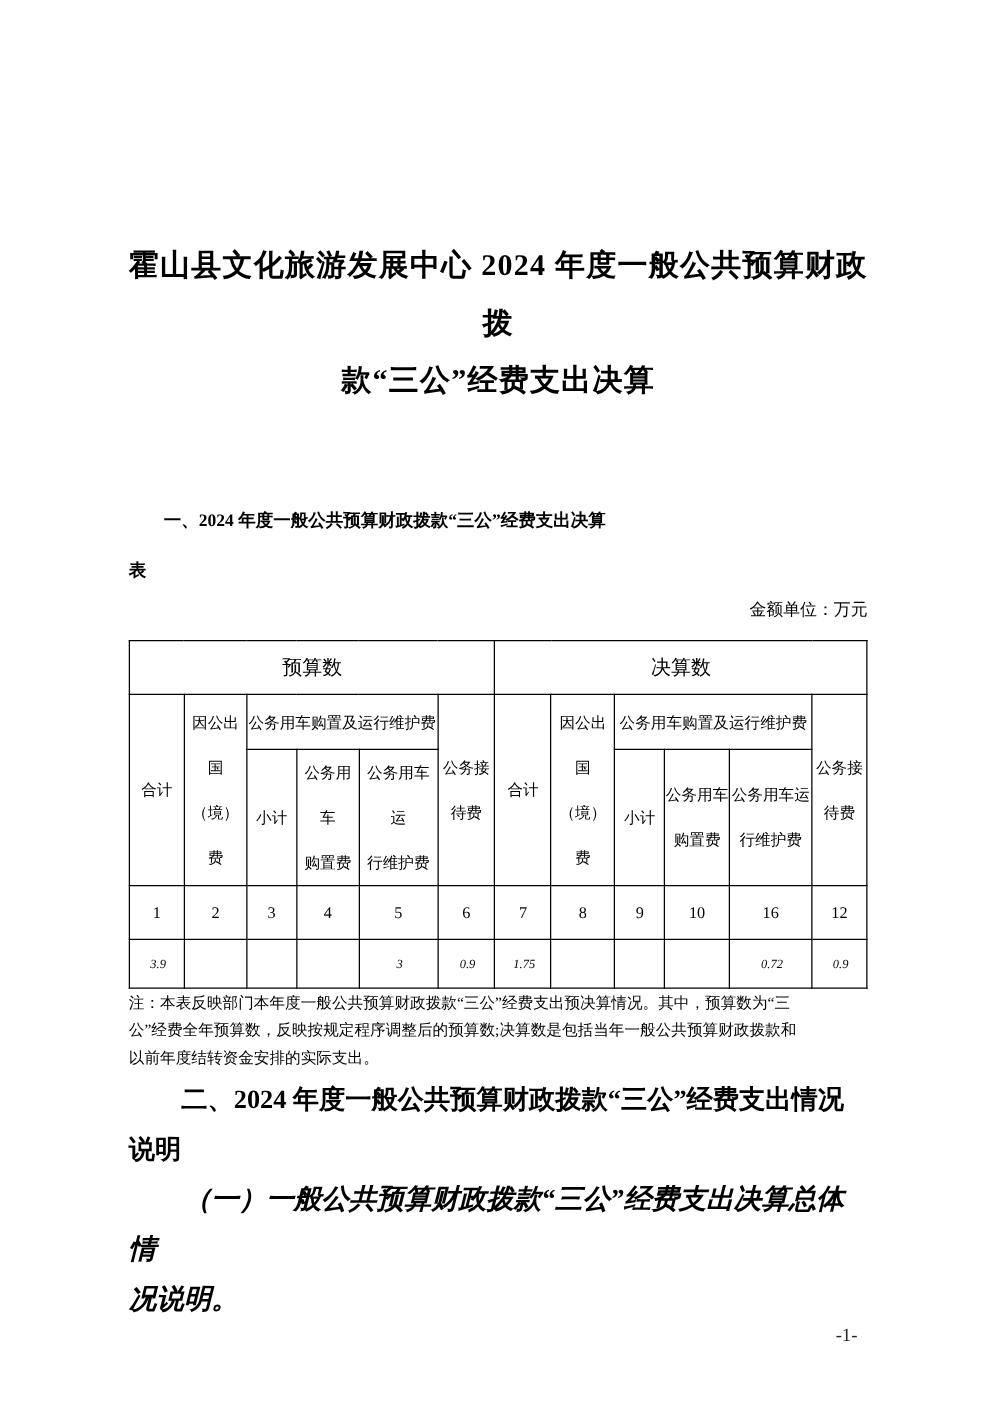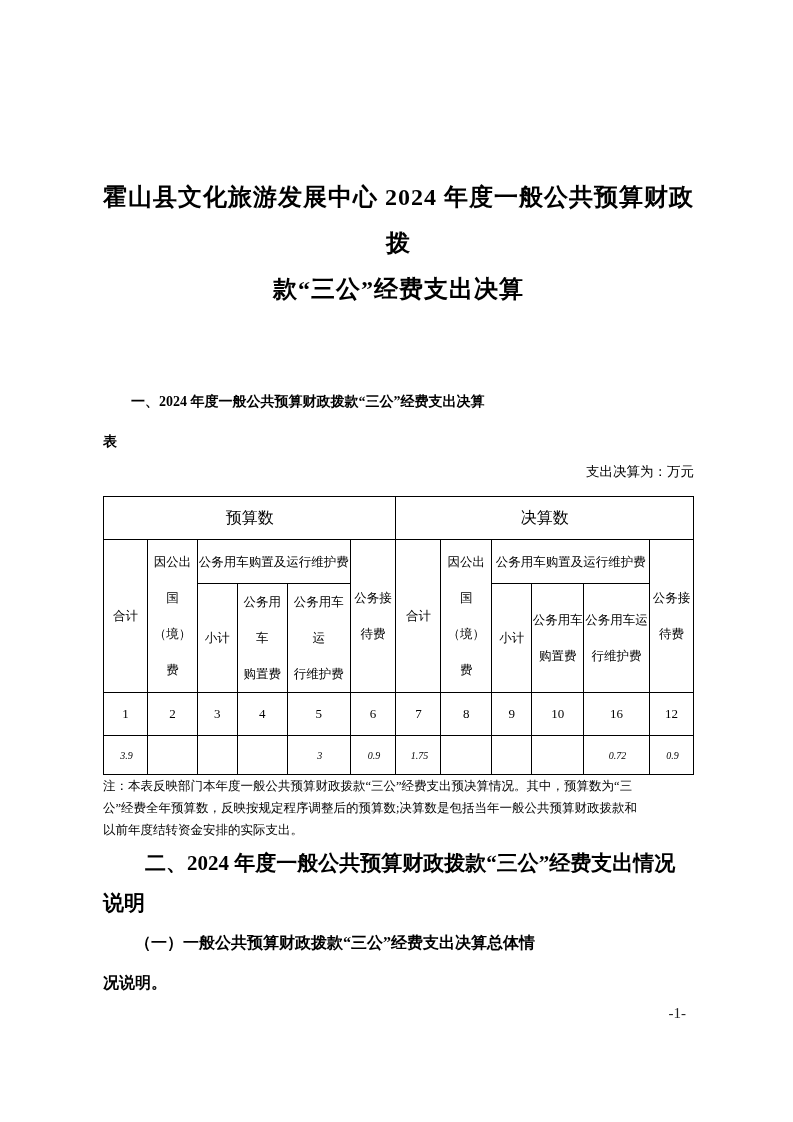--- a/index.html
+++ b/index.html
@@ -1,21 +1,21 @@
 <!DOCTYPE html>
 <html><head>
 <meta charset="utf-8">
 <style>
   html,body{margin:0;padding:0;background:#ffffff;}
   .page{
     position:relative;
     width:793px;height:1122px;
     background:#ffffff;
     box-sizing:border-box;
-    padding:0 99px 0 103px;
+    padding:16px 99px 0 103px;
     overflow:hidden;
     font-family:"Liberation Serif","DejaVu Serif",serif;
     color:#000;
   }
   .doc-title{
     margin:174px 0 0 0;
     font-size:24px;
     font-weight:bold;
     line-height:46px;
     text-align:center;
@@ -74,25 +74,26 @@
   .sec2{
     margin:2px 0 0 0;
     font-size:21px;
     font-weight:bold;
     line-height:40px;
     text-indent:2em;
     white-space:pre-line;
   }
   .subsec{
     margin:0;
-    font-size:16px;
-    font-weight:bold;
-    line-height:40px;
-    text-indent:2em;
-    white-space:pre-line;
+    font-size:22px;
+    font-weight:bold;
+    line-height:40px;
+    text-indent:2em;
+    white-space:pre-line;
+    font-style:italic;
   }
   .body-para{
     margin:0;
     font-size:21px;
     font-weight:normal;
     line-height:40px;
     text-indent:2em;
     white-space:pre-line;
   }
   .page-num{
@@ -107,21 +108,21 @@
 <body>
 
 <div class="page">
 
   <h1 class="doc-title">霍山县文化旅游发展中心 2024 年度一般公共预算财政拨
 款“三公”经费支出决算</h1>
 
   <h2 class="sec1">一、2024 年度一般公共预算财政拨款“三公”经费支出决算
 表</h2>
 
-  <div class="unit-note">支出决算为：万元</div>
+  <div class="unit-note">金额单位：万元</div>
 
   <table class="fiscal">
     <colgroup>
       <col style="width:7.45%">
         <col style="width:8.46%">
         <col style="width:6.77%">
       <col style="width:8.46%">
         <col style="width:10.66%">
         <col style="width:7.78%">
       <col style="width:7.61%">

